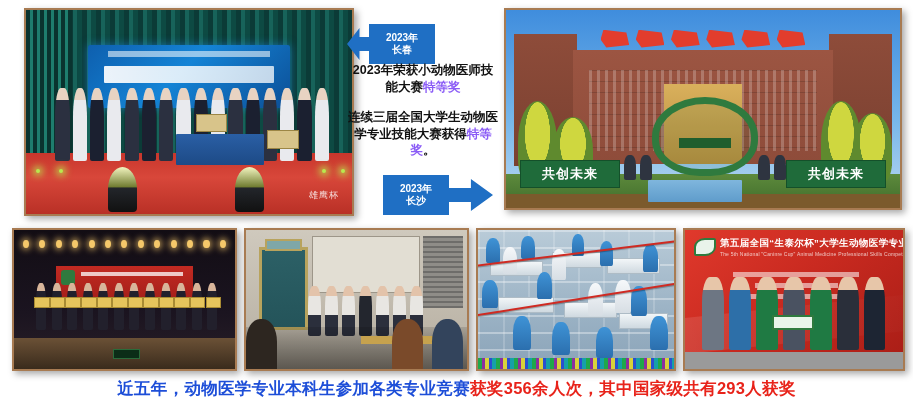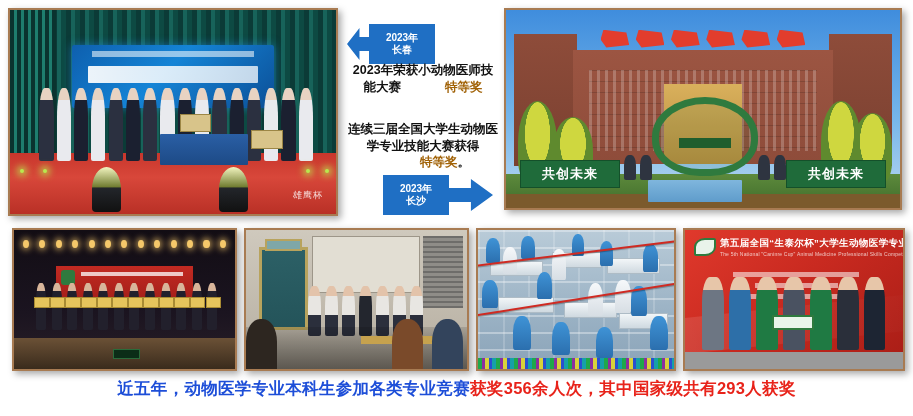--- a/index.html
+++ b/index.html
@@ -17,21 +17,21 @@
     position:absolute;
     border:2px solid #a87b52;
     box-sizing:border-box;
     overflow:hidden;
     background:#222;
     box-shadow:3px 3px 7px rgba(0,0,0,.35);
   }
   .photo .scene{position:absolute;inset:0;}
 
   
-  #p1{left:8px;top:8px;width:330px;height:208px;}
+  #p1{left:24px;top:8px;width:330px;height:208px;}
   #p1 .curtain{
     position:absolute;left:0;top:0;width:100%;height:72%;
     background:
       repeating-linear-gradient(90deg,#0b3b37 0px,#0b3b37 5px,#17635a 5px,#17635a 9px,#0d4a43 9px,#0d4a43 14px),
       #0b3b37;
   }
   #p1 .curtain:after{
     content:"";position:absolute;left:0;top:0;width:14%;height:100%;
     background:repeating-linear-gradient(90deg,#0a332f 0,#0a332f 4px,#1e7d6e 4px,#1e7d6e 7px);
   }
@@ -251,22 +251,22 @@
   .arrow-bottom .head{
     position:absolute;right:0;top:4px;width:46px;height:32px;
     background:#1f6fc4;
     clip-path:polygon(0 28%,52% 28%,52% 0,100% 50%,52% 100%,52% 72%,0 72%);
   }
   .para{
     position:absolute;left:0;width:152px;text-align:center;
     color:#111;font-weight:bold;line-height:1.32;
   }
   .para.one{top:52px;font-size:12.5px;}
-  .para.two{top:111px;font-size:12.5px;}
-  .para .hl{color:#a16207;padding-left:44px;}
+  .para.two{top:99px;font-size:12.5px;}
+  .para .hl{color:#8b5cf6;}
   .para .small{font-size:11px;}
 
   
   .caption{
     position:absolute;left:0;top:378px;width:913px;
     text-align:center;
     font-weight:bold;font-size:16.5px;letter-spacing:.3px;
     white-space:nowrap;
   }
   .caption .blue{color:#1d4ed8;}

